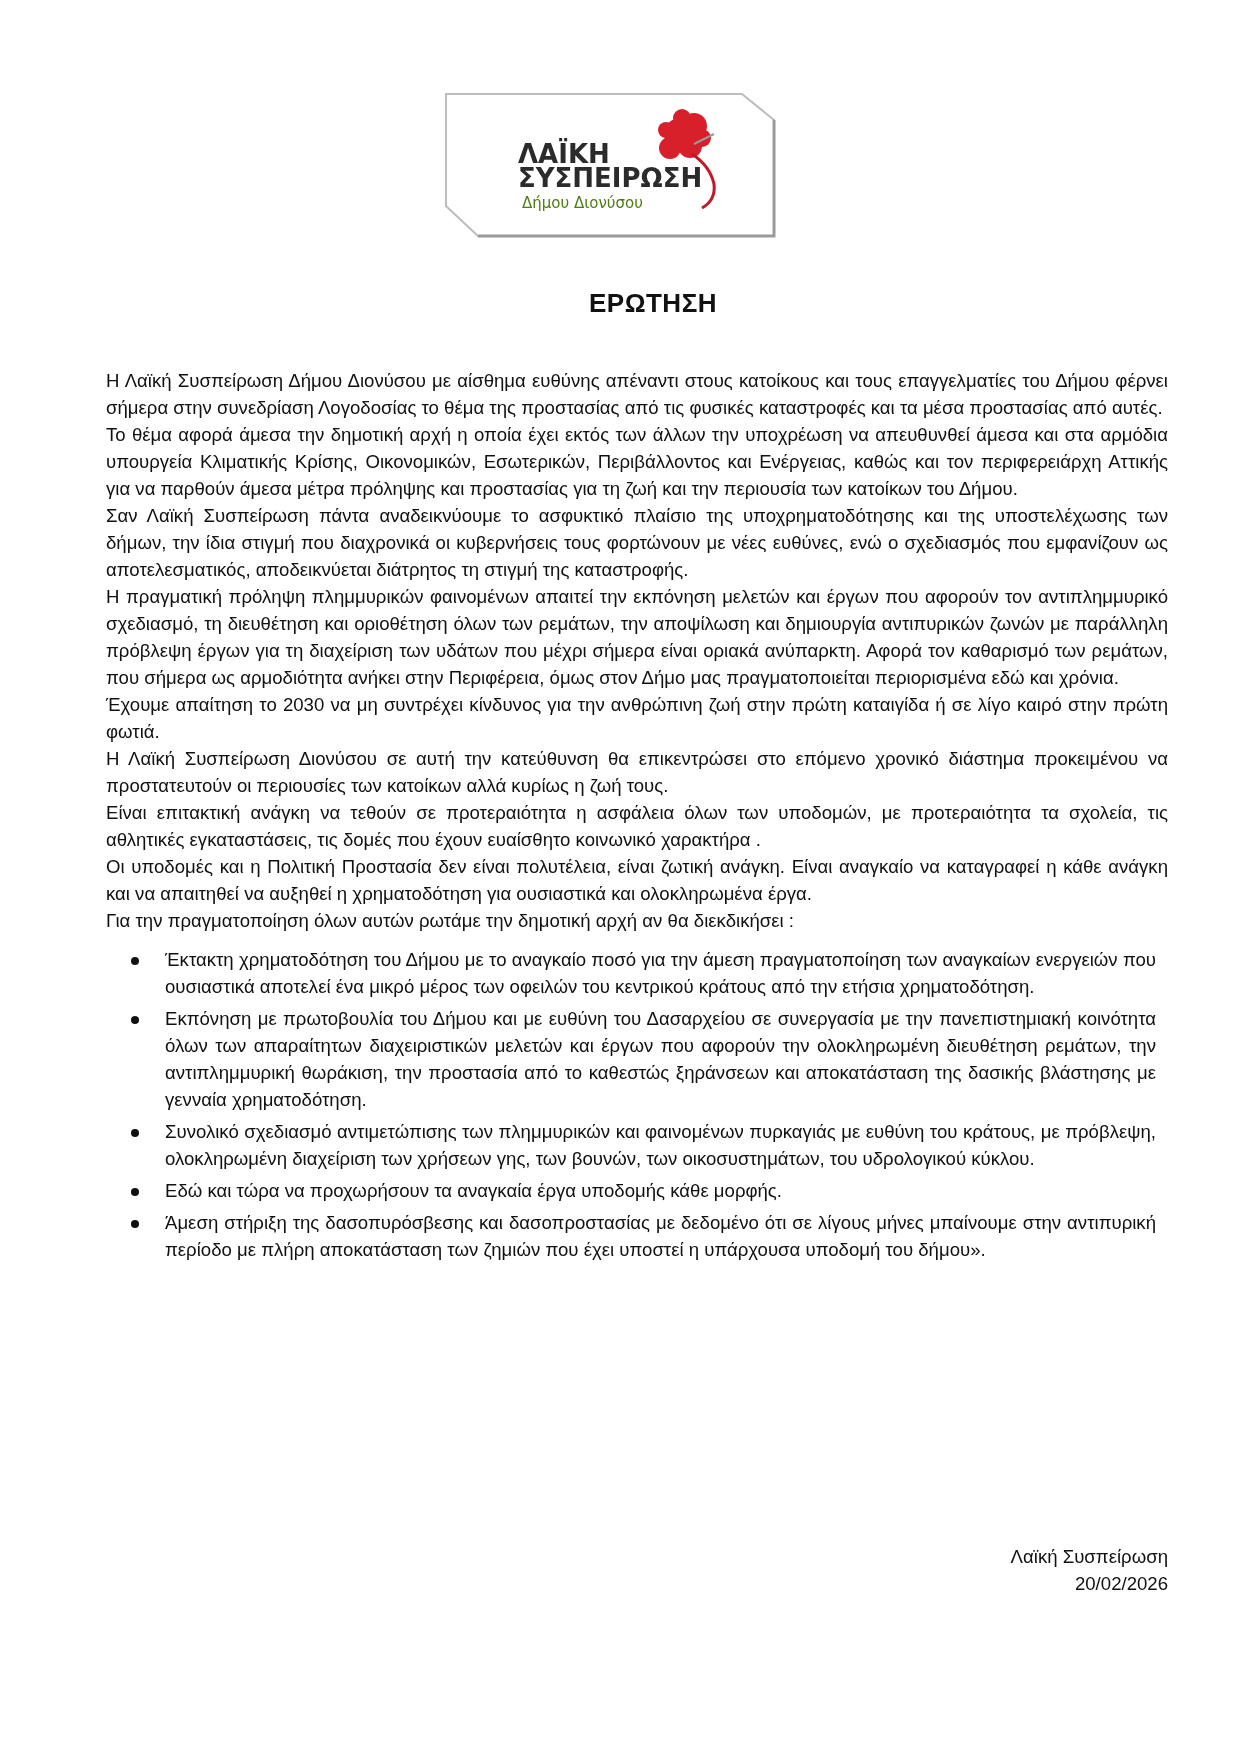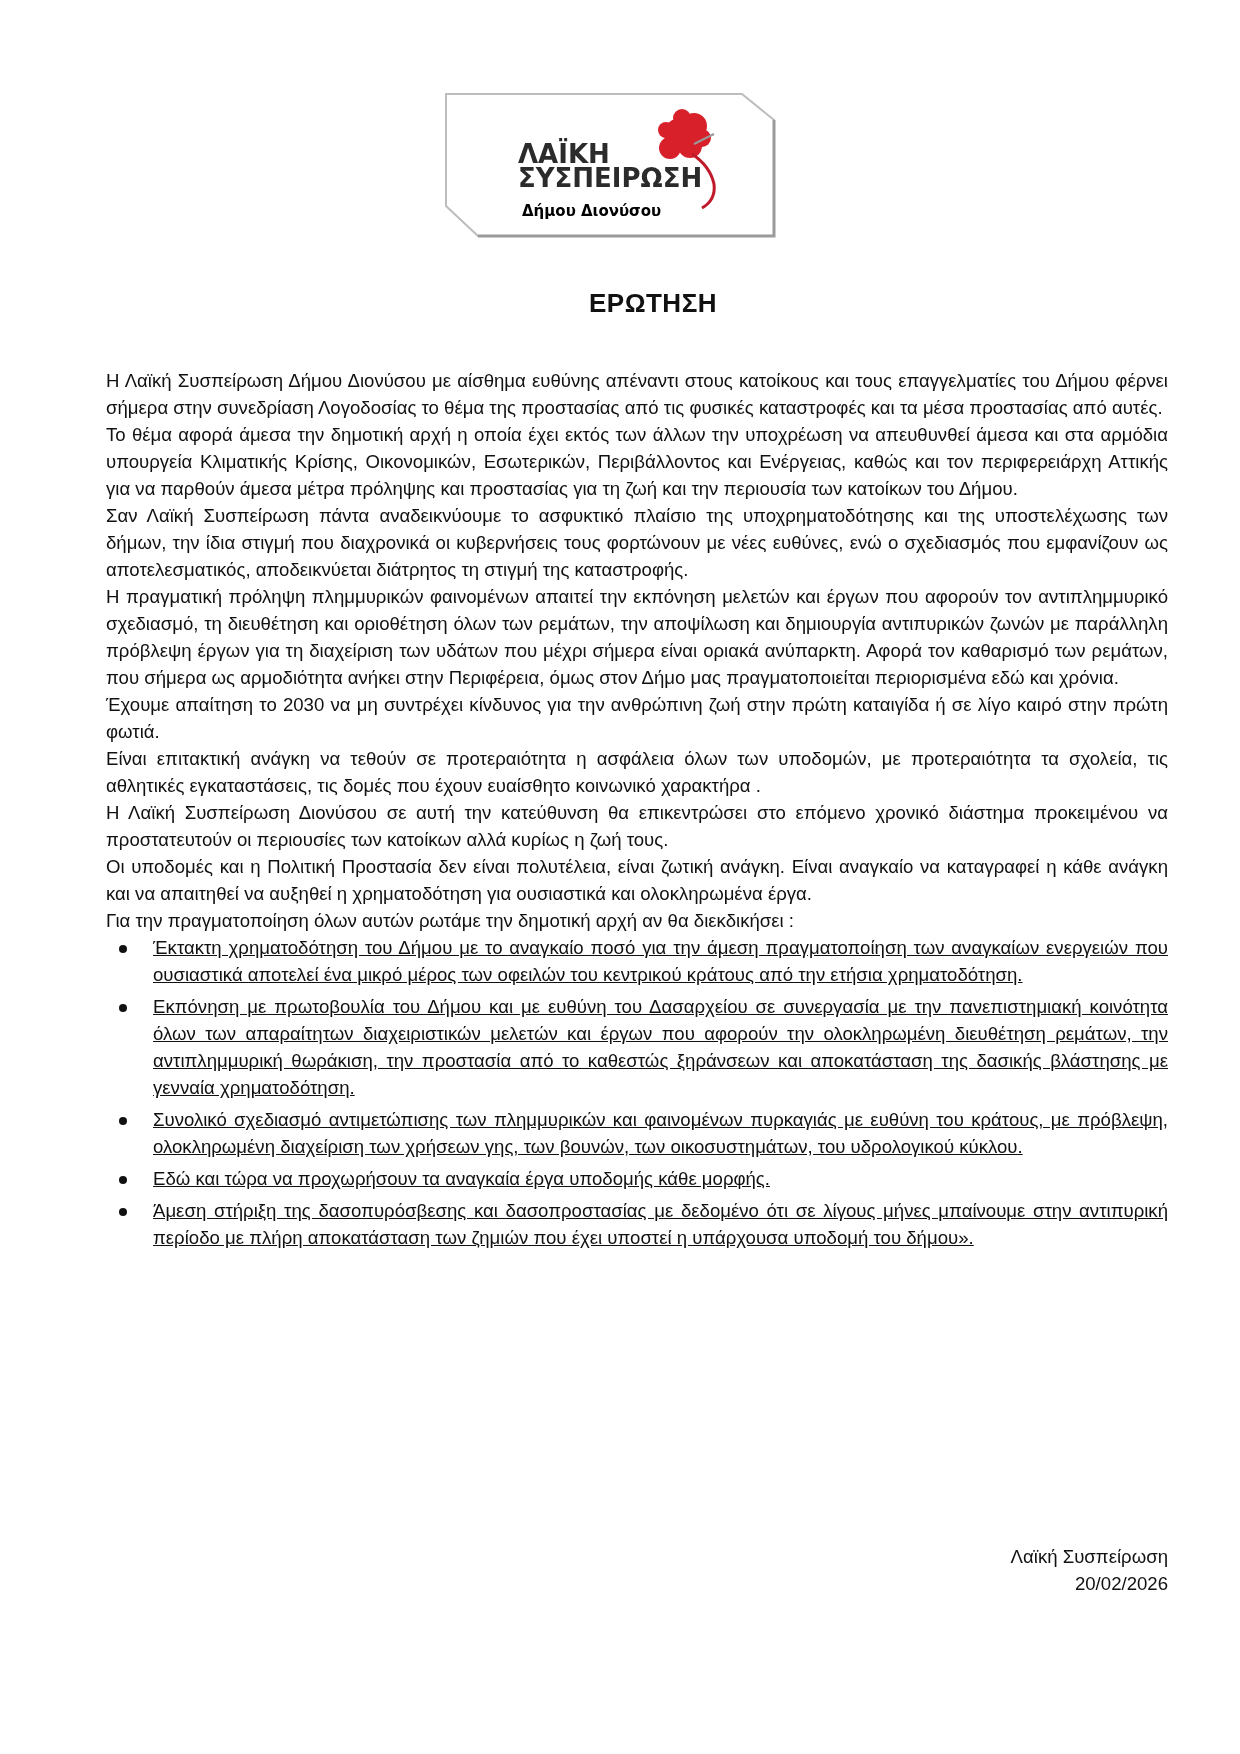--- a/index.html
+++ b/index.html
@@ -3,26 +3,26 @@
   <meta charset="utf-8">
   <style>
     html, body { margin: 0; padding: 0; background: #ffffff; }
     body { width: 1240px; height: 1754px; position: relative; overflow: hidden; font-family: "Liberation Sans", sans-serif; color: #111; }
     .logo-wrap { position: absolute; left: 442px; top: 90px; width: 336px; height: 150px; }
     .logo-border {
       position: absolute; left: 0; top: 0; width: 336px; height: 150px;
     }
     .logo-text { position: absolute; left: 76px; top: 52px; color: #2b2b2b; font-family: "DejaVu Sans", sans-serif; }
     .logo-line1, .logo-line2 { font-size: 26px; font-weight: bold; letter-spacing: 0px; line-height: 24px; }
-    .logo-line3 { font-size: 15px; font-weight: bold; margin-top: 12px; margin-left: 4px; color: #000000; }
+    .logo-line3 { font-size: 15px; font-weight: normal; margin-top: 4px; margin-left: 4px; color: #4d7c0f; }
     .carnation { position: absolute; left: 200px; top: 14px; width: 90px; height: 110px; }
     .title { position: absolute; top: 288px; left: 0; width: 1240px; text-align: center; font-size: 26px; font-weight: bold; letter-spacing: 0.5px; margin-left: 33px; }
     .body-text { position: absolute; left: 106px; top: 367px; width: 1062px; font-size: 18.6px; line-height: 27px; text-align: justify; }
     .body-text p { margin: 0; }
-    ul.demands { list-style: none; margin: 0; padding: 0 0 0 47px; text-decoration: underline; }
+    ul.demands { list-style: none; margin: 12px; padding: 0 0 0 47px; }
     ul.demands li { position: relative; margin: 0 0 5px 0; }
     ul.demands li .bullet { position: absolute; left: -34px; top: 11px; width: 8px; height: 8px; border-radius: 50%; background: #111; }
     .signature { position: absolute; right: 72px; top: 1543px; text-align: right; font-size: 18.6px; line-height: 27px; margin-left: 44px; }
   </style>
 </head>
 <body>
 
 <div class="logo-wrap">
   <svg class="logo-border" viewBox="0 0 336 150" width="336" height="150">
     <polygon points="4,4 300,4 332,30 332,146 36,146 4,116" fill="#ffffff" stroke="#bdbdbd" stroke-width="2"></polygon>
@@ -49,22 +49,22 @@
 </div>
 
 <div class="title">ΕΡΩΤΗΣΗ</div>
 
 <div class="body-text">
   <p>Η Λαϊκή Συσπείρωση Δήμου Διονύσου  με αίσθημα ευθύνης απέναντι στους κατοίκους και τους επαγγελματίες του Δήμου φέρνει σήμερα στην συνεδρίαση Λογοδοσίας το θέμα της προστασίας από τις φυσικές καταστροφές και τα μέσα προστασίας από αυτές.</p>
   <p>Το θέμα αφορά άμεσα την δημοτική αρχή η οποία έχει εκτός των άλλων την υποχρέωση να απευθυνθεί άμεσα και στα αρμόδια υπουργεία Κλιματικής Κρίσης, Οικονομικών, Εσωτερικών, Περιβάλλοντος και Ενέργειας, καθώς και τον περιφερειάρχη Αττικής για να παρθούν άμεσα μέτρα πρόληψης και προστασίας για τη ζωή και την περιουσία των κατοίκων του Δήμου.</p>
   <p>Σαν Λαϊκή Συσπείρωση πάντα αναδεικνύουμε  το ασφυκτικό πλαίσιο της υποχρηματοδότησης και της υποστελέχωσης των  δήμων, την ίδια στιγμή που διαχρονικά οι κυβερνήσεις τους φορτώνουν με νέες ευθύνες, ενώ ο σχεδιασμός που εμφανίζουν ως αποτελεσματικός, αποδεικνύεται διάτρητος τη στιγμή της καταστροφής.</p>
   <p>Η πραγματική πρόληψη πλημμυρικών φαινομένων απαιτεί  την εκπόνηση μελετών και έργων που αφορούν τον αντιπλημμυρικό σχεδιασμό, τη διευθέτηση και οριοθέτηση όλων των ρεμάτων, την αποψίλωση και δημιουργία αντιπυρικών ζωνών με παράλληλη πρόβλεψη έργων για τη διαχείριση των υδάτων που μέχρι σήμερα είναι οριακά ανύπαρκτη. Αφορά τον καθαρισμό των ρεμάτων, που σήμερα ως αρμοδιότητα ανήκει στην Περιφέρεια, όμως στον Δήμο μας  πραγματοποιείται περιορισμένα  εδώ και χρόνια.</p>
   <p>Έχουμε απαίτηση το 2030 να μη συντρέχει κίνδυνος για την ανθρώπινη ζωή στην πρώτη καταιγίδα ή σε λίγο καιρό στην πρώτη φωτιά.</p>
+  <p>Η Λαϊκή Συσπείρωση Διονύσου  σε αυτή την κατεύθυνση θα επικεντρώσει στο επόμενο χρονικό διάστημα προκειμένου να προστατευτούν  οι περιουσίες των κατοίκων αλλά κυρίως η ζωή τους.</p>
   <p>Είναι επιτακτική ανάγκη να τεθούν  σε προτεραιότητα η ασφάλεια όλων των υποδομών, με προτεραιότητα τα σχολεία, τις αθλητικές εγκαταστάσεις, τις δομές που έχουν ευαίσθητο κοινωνικό χαρακτήρα .</p>
-  <p>Η Λαϊκή Συσπείρωση Διονύσου  σε αυτή την κατεύθυνση θα επικεντρώσει στο επόμενο χρονικό διάστημα προκειμένου να προστατευτούν  οι περιουσίες των κατοίκων αλλά κυρίως η ζωή τους.</p>
   <p>Οι υποδομές και η Πολιτική Προστασία δεν είναι πολυτέλεια, είναι ζωτική ανάγκη. Είναι αναγκαίο να καταγραφεί η κάθε ανάγκη και να απαιτηθεί να αυξηθεί η χρηματοδότηση για ουσιαστικά και ολοκληρωμένα έργα.</p>
   <p>Για την πραγματοποίηση όλων αυτών ρωτάμε την δημοτική αρχή αν θα διεκδικήσει :</p>
   <ul class="demands">
     <li><span class="bullet"></span><span>Έκτακτη χρηματοδότηση του Δήμου με το αναγκαίο ποσό για την άμεση πραγματοποίηση των αναγκαίων ενεργειών που  ουσιαστικά αποτελεί ένα μικρό μέρος των οφειλών του κεντρικού κράτους από την ετήσια χρηματοδότηση.</span></li>
     <li><span class="bullet"></span><span>Εκπόνηση με πρωτοβουλία του Δήμου και με ευθύνη του Δασαρχείου σε συνεργασία με την πανεπιστημιακή κοινότητα όλων των απαραίτητων διαχειριστικών μελετών και έργων που αφορούν την ολοκληρωμένη διευθέτηση ρεμάτων, την αντιπλημμυρική θωράκιση, την προστασία από το καθεστώς ξηράνσεων και αποκατάσταση της δασικής βλάστησης με γενναία χρηματοδότηση.</span></li>
     <li><span class="bullet"></span><span>Συνολικό σχεδιασμό αντιμετώπισης των πλημμυρικών και φαινομένων πυρκαγιάς με ευθύνη του κράτους, με πρόβλεψη, ολοκληρωμένη διαχείριση των χρήσεων γης, των βουνών, των οικοσυστημάτων, του υδρολογικού κύκλου.</span></li>
     <li><span class="bullet"></span><span>Εδώ και τώρα να προχωρήσουν τα αναγκαία έργα υποδομής κάθε μορφής.</span></li>
     <li><span class="bullet"></span><span>Άμεση στήριξη της δασοπυρόσβεσης και δασοπροστασίας με δεδομένο ότι σε λίγους μήνες μπαίνουμε στην αντιπυρική περίοδο με πλήρη αποκατάσταση των ζημιών που έχει υποστεί η υπάρχουσα υποδομή του δήμου».</span></li>
   </ul>
 </div>

